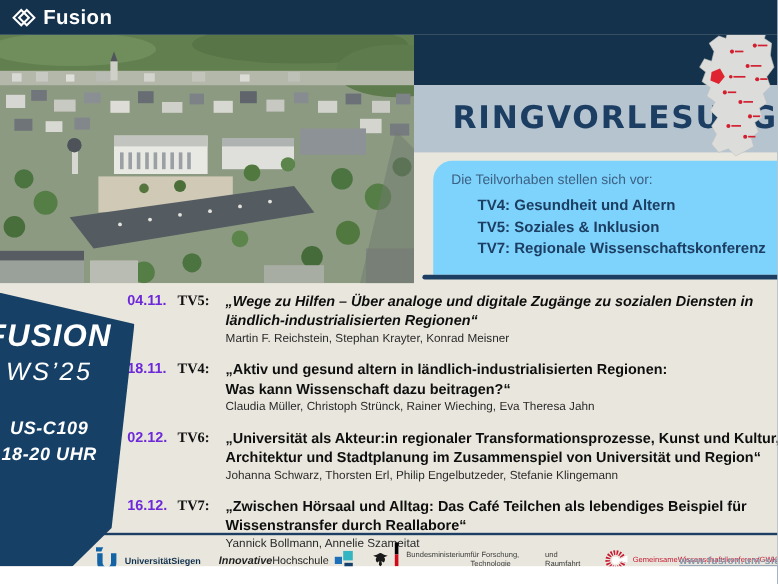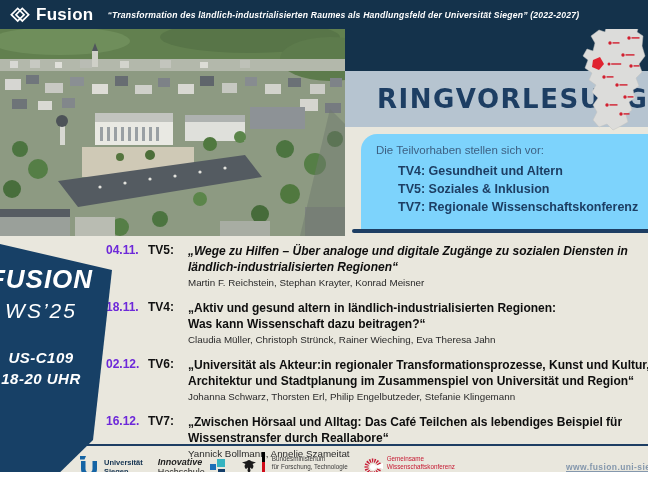--- a/index.html
+++ b/index.html
@@ -40,29 +40,29 @@
   .side-text{position:absolute; left:-34px; top:264px; width:150px; text-align:center; z-index:4;
     color:#fff; font-style:italic;}
   .side-line1{font-size:26px; font-weight:bold; letter-spacing:1px;}
   .side-line2{font-size:21px; font-weight:normal; letter-spacing:2px; margin-top:4px;}
   .side-line3{font-size:15px; font-weight:bold; margin-top:26px; letter-spacing:.5px;}
   .side-line4{font-size:15px; font-weight:bold; margin-top:4px; letter-spacing:.5px;}
   
   .schedule{position:absolute; left:106px; top:243px; width:546px; z-index:2;}
   .lecture{display:grid; grid-template-columns:42px 40px 1fr; margin-bottom:12px;}
   .lec-date{font-size:12px; font-weight:bold; color:#6d28d9;}
-  .lec-tv{font-size:12px; font-weight:bold; color:#111;}
+  .lec-tv{font-size:12px; font-weight:bold; color:#111;font-family:Liberation Serif, serif;}
   .lec-title{font-size:12px; font-weight:bold; color:#0e0e0e; line-height:16px; white-space:pre-line;}
   .lec-title.italic{font-style:italic;}
   .lec-speakers{grid-column:3; font-size:9.8px; color:#2a2a2a; margin-top:2px;}
   
   .footer-line{position:absolute; left:76px; top:444px; width:572px; height:2px; background:#1d3e63; z-index:2;}
   .footer{position:absolute; left:78px; top:452px; display:flex; align-items:center; gap:15px; z-index:4;}
   .flogo{display:flex; align-items:center; gap:4px;}
-  .flogo-text{display:flex; flex-direction:column; }
+  .flogo-text{display:flex; flex-direction:row; }
   .uni-text{font-size:7.5px; font-weight:bold; color:#10304f; line-height:9px;}
   .inno-line1{font-size:9px; font-weight:bold; font-style:italic; color:#222; line-height:10px;}
   .inno-line2{font-size:9px; color:#222; line-height:10px;}
   .bmbf-text{font-size:6.3px; color:#3a3a3a; line-height:8px;}
   .gwk-text{font-size:6.3px; color:#c61932; line-height:8px;}
   .stripe{width:3px; height:30px; display:flex; flex-direction:column; margin:0 3px 0 1px;}
   .stripe span{flex:1;}
   .website{
     position:absolute; left:566px; top:462px; z-index:4; white-space:nowrap;
     font-size:8.5px; font-weight:bold; letter-spacing:.4px; color:#8598ad;
@@ -168,21 +168,20 @@
     </g>
     <path d="M330,80 L345,95 L345,207 L300,207 Z" fill="#6f7a6e" opacity="0.5"></path>
   </svg>
 
   <div class="header">
     <svg width="20" height="20" viewBox="0 0 20 20">
       <rect x="3.2" y="5.2" width="9" height="9" fill="none" stroke="#ffffff" stroke-width="1.7" transform="rotate(45 7.7 9.7)"></rect>
       <rect x="7.8" y="5.2" width="9" height="9" fill="none" stroke="#ffffff" stroke-width="1.7" transform="rotate(45 12.3 9.7)"></rect>
     </svg>
     <span class="logo-word">Fusion</span>
-    <span class="tagline">“Transformation des ländlich-industrialisierten Raumes als Handlungsfeld der Universität Siegen” (2022-2027)</span>
   </div>
 
   <div class="navy-top"></div>
   <div class="band">
     <span class="band-title">RINGVORLESUNG</span>
   </div>
 
   <svg class="map-wrap" viewBox="0 0 69 121">
     <path d="M30,4 L36,0 L40,3 L38,9 L44,7 L47,12 L53,9 L60,13 L58,20 L64,24 L63,34 L66,44 L60,52 L63,60 L57,66 L60,74 L54,78 L56,86 L50,90 L53,98 L47,103 L49,110 L42,114 L34,118 L28,112 L20,115 L14,108 L18,100 L14,93 L19,86 L13,80 L17,73 L10,68 L13,61 L6,56 L9,48 L4,44 L8,37 L14,39 L16,31 L12,24 L20,18 L26,20 L28,12 Z" fill="#dcdcda" stroke="#c2c2c0" stroke-width="0.5"></path>
     <polygon points="14,48 21,45 25,52 20,58 13,55" fill="#e02330"></polygon>

